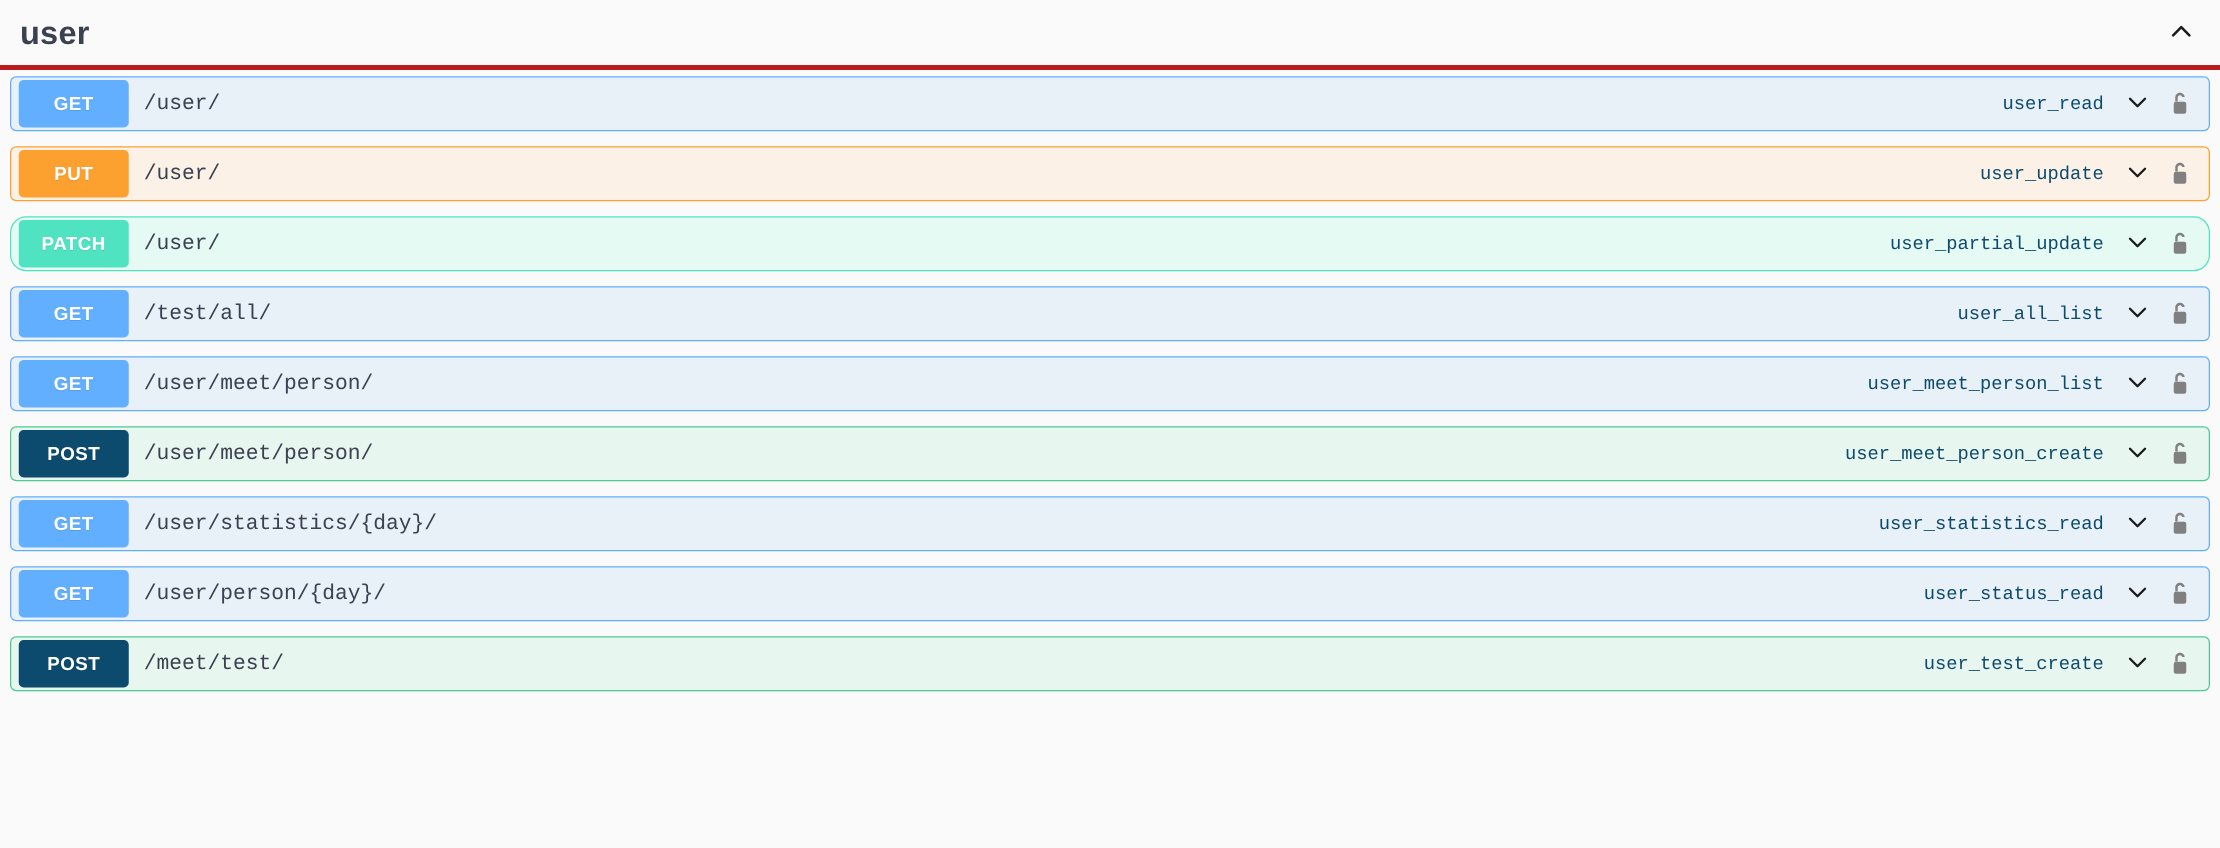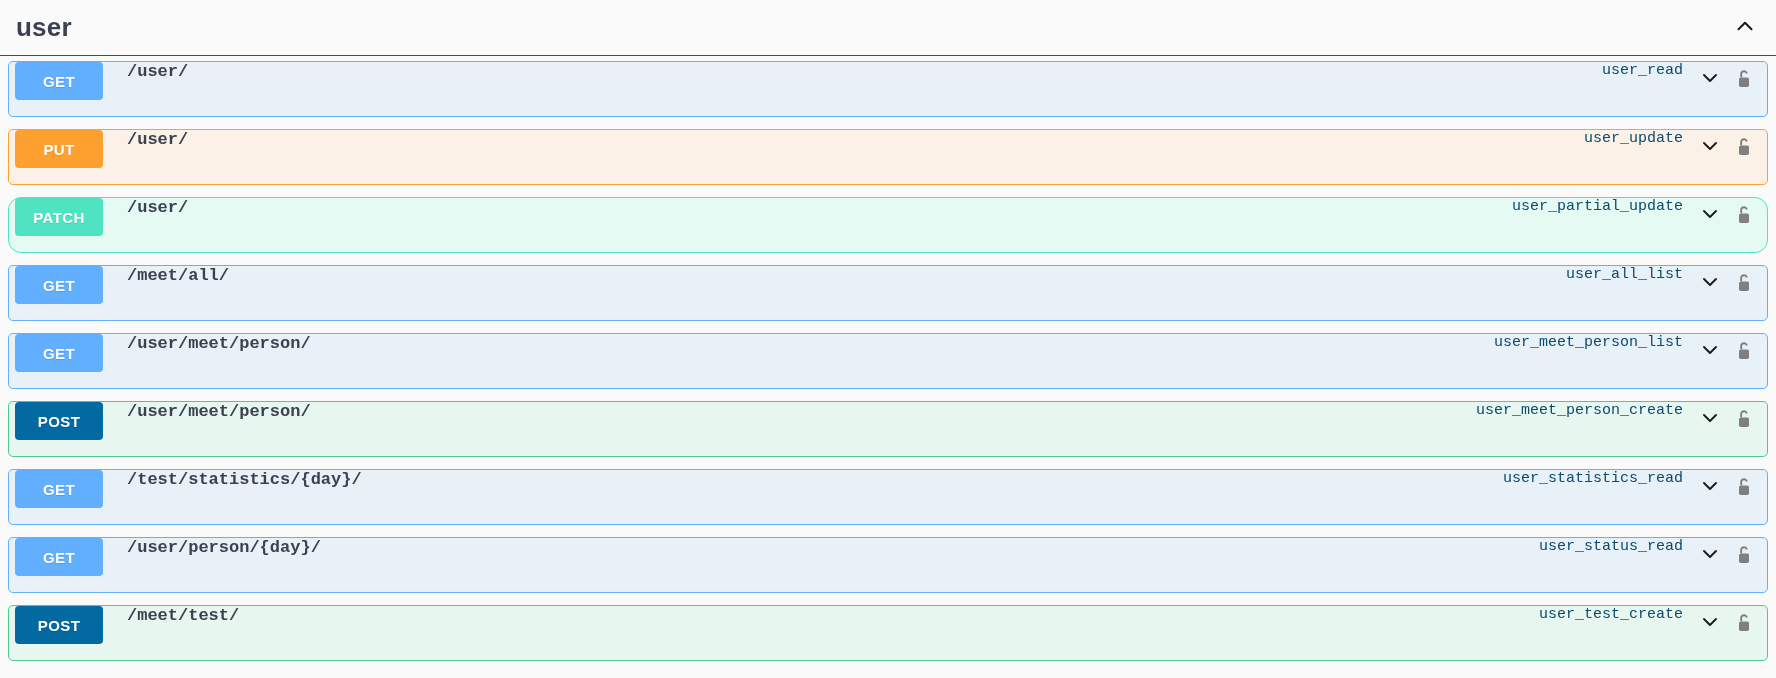--- a/index.html
+++ b/index.html
@@ -23,21 +23,21 @@
     background: #fafafa;
     position: relative;
   }
 
   
   .tag-header {
     height: 56px;
     display: flex;
     align-items: center;
     padding: 0 14px 0 12px;
-    border-bottom: 1px solid #b91c1c;
+    border-bottom: 4px solid #b91c1c;
     background: #fafafa;
     cursor: pointer;
   }
   .tag-title {
     font-size: 26px;
     font-weight: bold;
     letter-spacing: 0.2px;
     color: #3b4151;
     font-family: "Liberation Sans", sans-serif;
     flex: 0 0 auto;
@@ -55,21 +55,22 @@
     padding: 0;
     cursor: pointer;
   }
 
   
   .op-list {
     padding: 5px 8px 0 8px;
   }
   .opblock {
     display: flex;
-    height: 56px;
+    align-items: center;
+    height: 44px;
     margin: 0 0 12px 0;
     border-radius: 5px;
     border-width: 1px;
     border-style: solid;
     position: relative;
     cursor: pointer;
   }
   .opblock.get    { background: #e8f0f8; border-color: #61affe; }
   .opblock.put    { background: #fbf1e6; border-color: #fca130; }
   .opblock.post   { background: #e8f6f0; border-color: #49cc90; }
@@ -87,29 +88,29 @@
     color: #fff;
     font-size: 15px;
     font-weight: bold;
     letter-spacing: 0.4px;
     font-family: "Liberation Sans", sans-serif;
     text-shadow: 0 1px 0 rgba(0,0,0,0.10);
     flex: 0 0 auto;
   }
   .op-method.get   { background: #61affe; }
   .op-method.put   { background: #fca130; }
-  .op-method.post  { background: #0369a1; }
+  .op-method.post  { background: #0c4a6e; }
   .op-method.patch { background: #50e3c2; }
 
   .op-path {
     font-family: "Liberation Mono", monospace;
     font-size: 17px;
-    font-weight: bold;
+    font-weight: normal;
     color: #3b4151;
-    padding: 0 10px 0 24px;
+    padding: 0 10px 0 12px;
     flex: 0 0 auto;
     white-space: nowrap;
   }
 
   .op-spacer { flex: 1 1 auto; }
 
   .op-summary {
     font-family: "Liberation Mono", monospace;
     font-size: 15px;
     color: #0c4a6e;
@@ -221,21 +222,21 @@
           <span>
             <svg class="lock-svg" width="20" height="22" viewBox="0 0 20 22" fill="#808080">
               <path d="M6.2 9.2V6.0c0-2.1 1.7-3.8 3.8-3.8 1.95 0 3.56 1.47 3.78 3.36h-2.02C11.55 4.70 10.85 4.15 10.0 4.15c-1.02 0-1.85 0.83-1.85 1.85v3.2z"></path>
               <rect x="5.0" y="9.4" width="10.0" height="9.6" rx="1.7" ry="1.7"></rect>
             </svg>
           </span>
         </button>
       </div>
       <div class="opblock get">
         <span class="op-method get">GET</span>
-        <span class="op-path">/meet/all/</span>
+        <span class="op-path">/test/all/</span>
         <span class="op-spacer"></span>
         <span class="op-summary">user_all_list</span>
         <button class="op-arrow">
           <span><svg width="24" height="24" viewBox="0 0 24 24" fill="none" stroke="#1b1b1b" stroke-width="1.9" stroke-linecap="round" stroke-linejoin="round">
               <polyline points="6,9 12,15 18,9"></polyline>
             </svg></span>
         </button>
         <button class="op-auth">
           <span>
             <svg class="lock-svg" width="20" height="22" viewBox="0 0 20 22" fill="#808080">
@@ -278,21 +279,21 @@
           <span>
             <svg class="lock-svg" width="20" height="22" viewBox="0 0 20 22" fill="#808080">
               <path d="M6.2 9.2V6.0c0-2.1 1.7-3.8 3.8-3.8 1.95 0 3.56 1.47 3.78 3.36h-2.02C11.55 4.70 10.85 4.15 10.0 4.15c-1.02 0-1.85 0.83-1.85 1.85v3.2z"></path>
               <rect x="5.0" y="9.4" width="10.0" height="9.6" rx="1.7" ry="1.7"></rect>
             </svg>
           </span>
         </button>
       </div>
       <div class="opblock get">
         <span class="op-method get">GET</span>
-        <span class="op-path">/test/statistics/{day}/</span>
+        <span class="op-path">/user/statistics/{day}/</span>
         <span class="op-spacer"></span>
         <span class="op-summary">user_statistics_read</span>
         <button class="op-arrow">
           <span><svg width="24" height="24" viewBox="0 0 24 24" fill="none" stroke="#1b1b1b" stroke-width="1.9" stroke-linecap="round" stroke-linejoin="round">
               <polyline points="6,9 12,15 18,9"></polyline>
             </svg></span>
         </button>
         <button class="op-auth">
           <span>
             <svg class="lock-svg" width="20" height="22" viewBox="0 0 20 22" fill="#808080">

